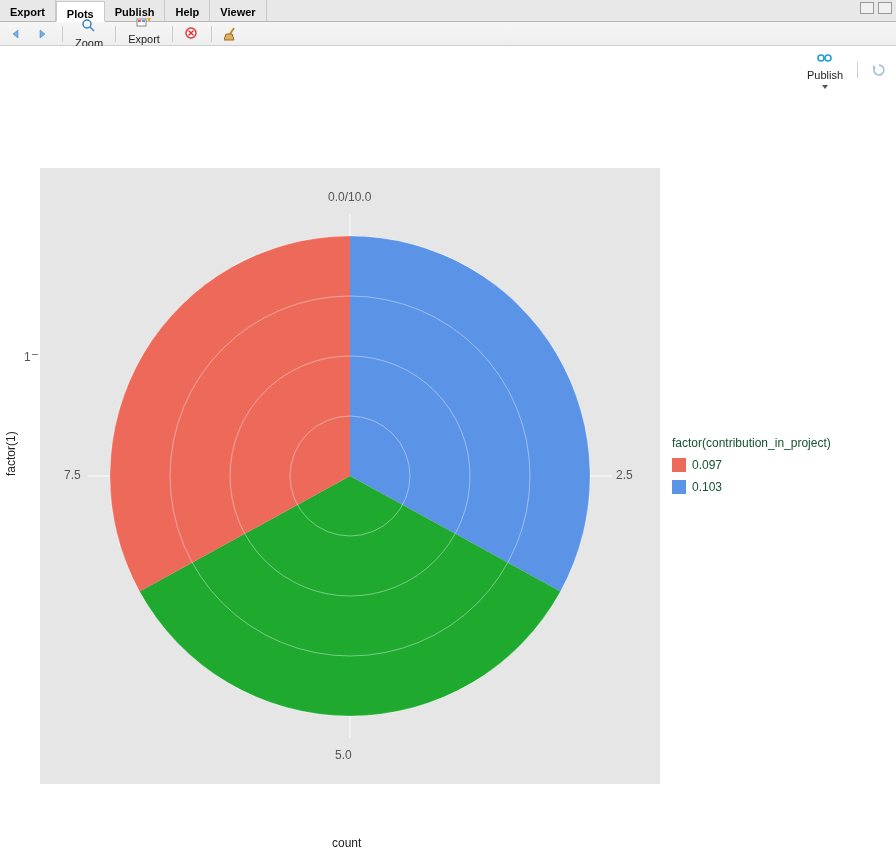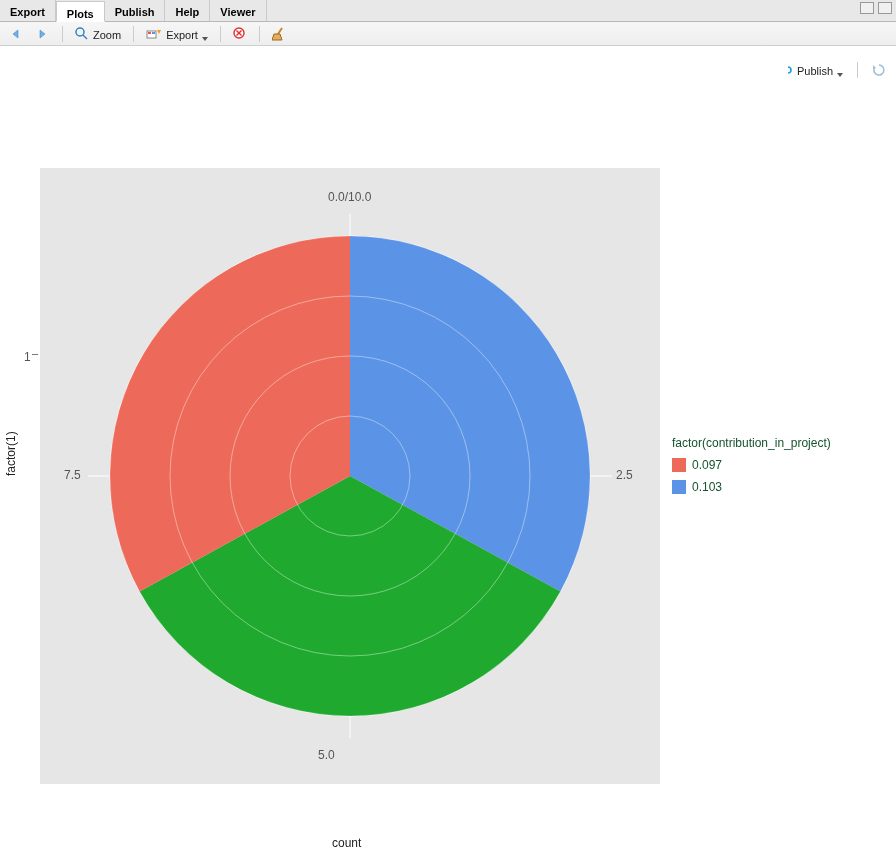--- a/index.html
+++ b/index.html
@@ -52,24 +52,25 @@
       background: linear-gradient(#f6f6f6,#eee);
       border-bottom: 1px solid #cfcfcf;
       display: flex;
       align-items: center;
       padding: 0 6px;
       gap: 4px;
       position: relative;
     }
     .tb-sep { width:1px; height:16px; background:#ccc; margin:0 4px;}
     .tb-btn {
-      display:flex; align-items:flex-end; gap:4px;
+      display:flex; align-items:center; gap:4px;
       padding: 1px 4px;
       border-radius:2px;
       cursor:default;
+      flex-direction:column;
     }
     .tb-label{ color:#222;}
     .arrow-left-ico svg, .arrow-right-ico svg { display:block;}
     .caret-down { width:0;height:0;border-left:3px solid transparent;border-right:3px solid transparent;border-top:4px solid #555;}
     .publish-area{ position:absolute; right:6px; top:0; height:100%; display:flex; align-items:center; gap:6px;margin-top:36px;}
     
     .plot-wrapper{
       position:relative;
       width:788px;
       height:810px;
@@ -228,21 +229,21 @@
 
       <circle r="60" fill="none" stroke="#ffffff66" stroke-width="1"></circle>
       <circle r="120" fill="none" stroke="#ffffff66" stroke-width="1"></circle>
       <circle r="180" fill="none" stroke="#ffffff66" stroke-width="1"></circle>
       <circle r="240" fill="none" stroke="#ffffff33" stroke-width="1"></circle>
     </g>
   </svg>
 
   <div class="axis-tick" style="left:328px; top:144px;">0.0/10.0</div>
   <div class="axis-tick" style="left:616px; top:422px;">2.5</div>
-  <div class="axis-tick" style="left:318px; top:702px;">5.0</div>
+  <div class="axis-tick" style="left:335px; top:702px;">5.0</div>
   <div class="axis-tick" style="left:64px;  top:422px;">7.5</div>
 
   <div class="axis-tick" style="left:24px; top:304px;">1</div>
   <div style="position:absolute; left:32px; top:308px; width:6px; height:1px; background:#777;"></div>
 
   <div class="axis-label" style="position:absolute; left:4px; top:430px; transform:rotate(-90deg); transform-origin:left top;">factor(1)</div>
   <div class="axis-label" style="position:absolute; left:332px; top:790px;">count</div>
 
   <div class="legend">
     <div class="legend-title">factor(contribution_in_project)</div>

